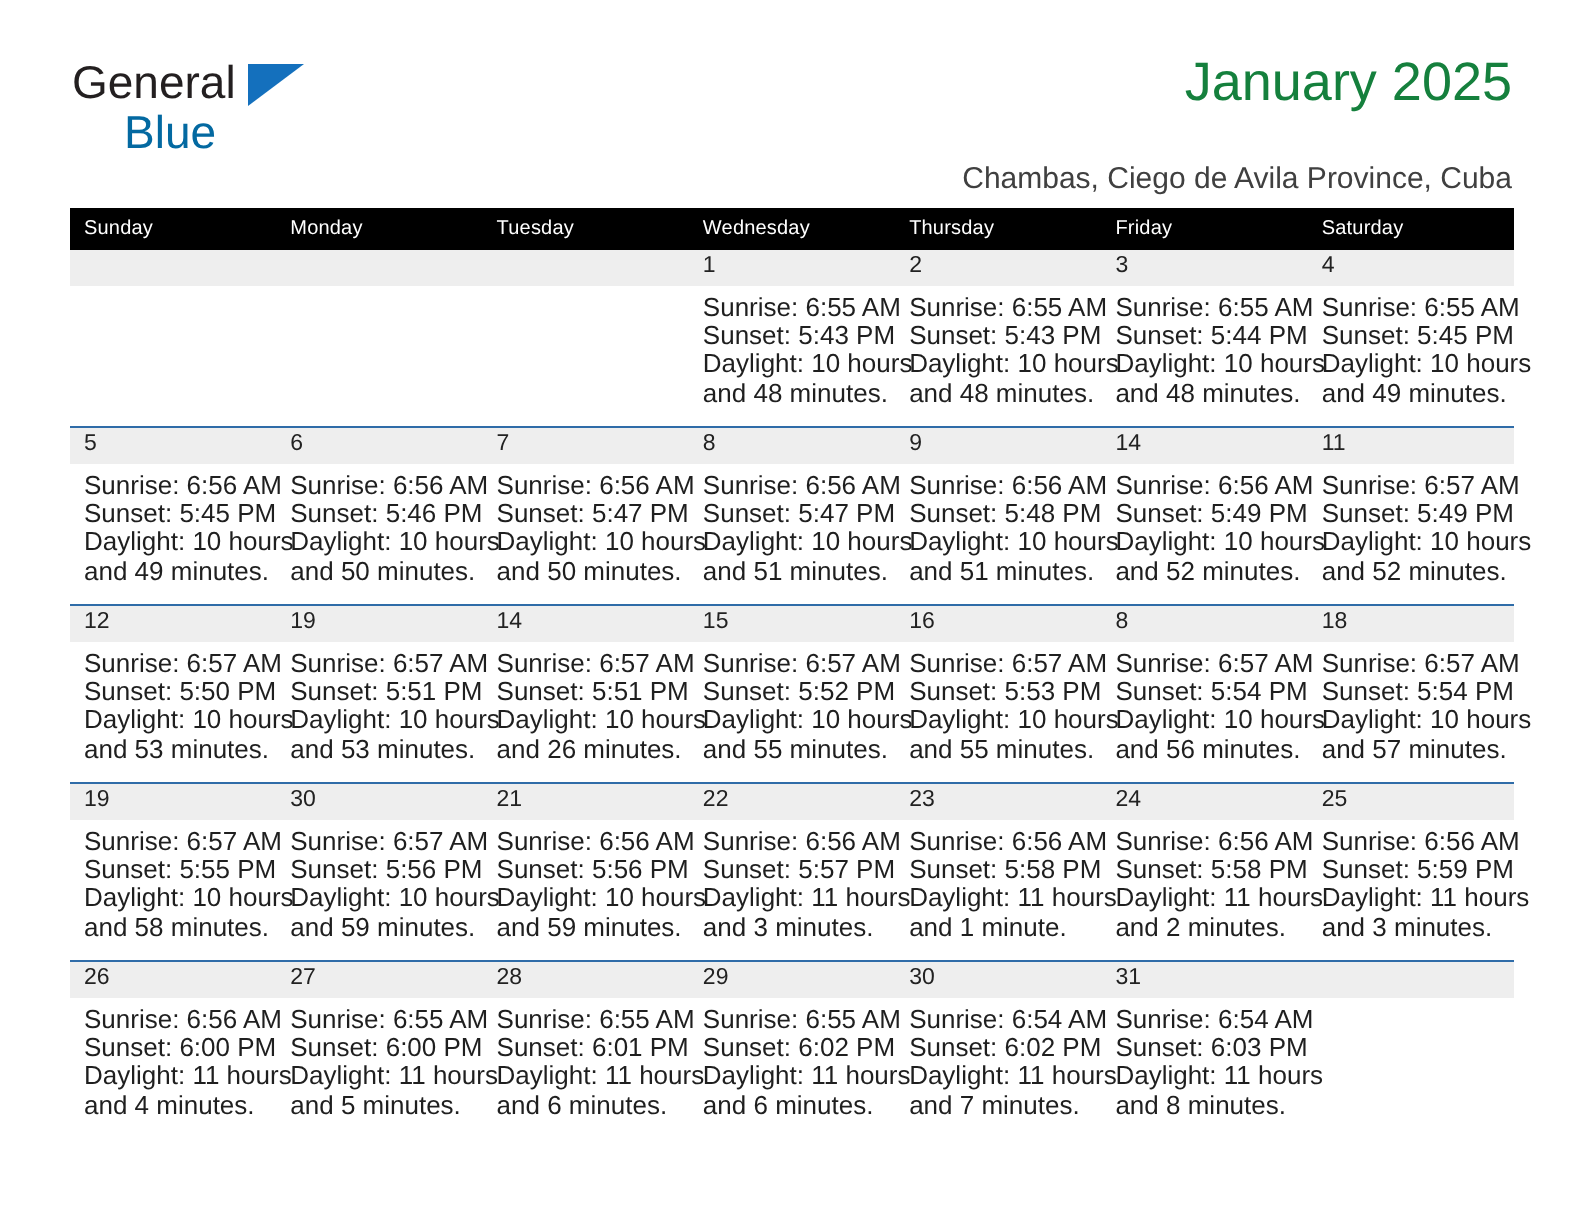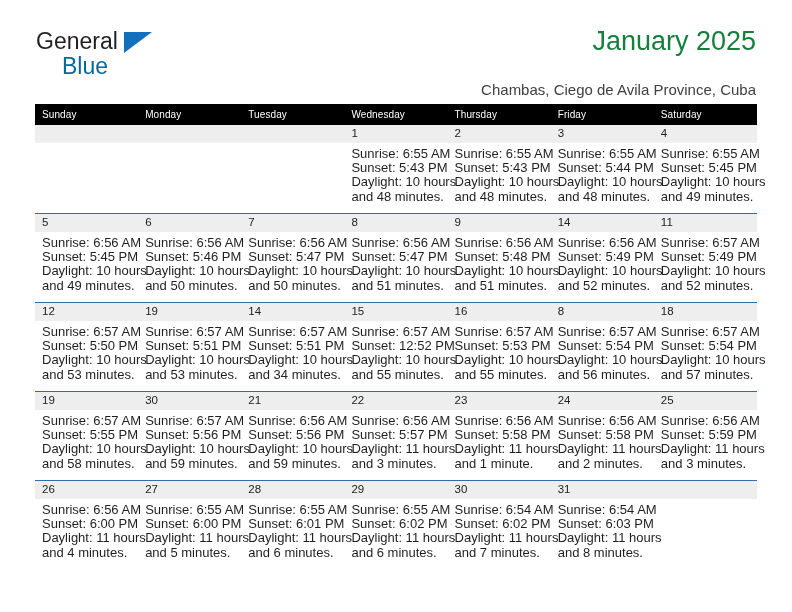--- a/index.html
+++ b/index.html
@@ -322,30 +322,30 @@
             </div>
           </div>
         </td>
         <td>
           <div class="daycell-inner">
             <div class="daynum-strip">14</div>
             <div class="day-details">
               <div>Sunrise: 6:57 AM</div>
               <div>Sunset: 5:51 PM</div>
               <div>Daylight: 10 hours</div>
-              <div>and 34 minutes.</div>
+              <div>and 26 minutes.</div>
             </div>
           </div>
         </td>
         <td>
           <div class="daycell-inner">
             <div class="daynum-strip">15</div>
             <div class="day-details">
               <div>Sunrise: 6:57 AM</div>
-              <div>Sunset: 12:52 PM</div>
+              <div>Sunset: 5:52 PM</div>
               <div>Daylight: 10 hours</div>
               <div>and 55 minutes.</div>
             </div>
           </div>
         </td>
         <td>
           <div class="daycell-inner">
             <div class="daynum-strip">16</div>
             <div class="day-details">
               <div>Sunrise: 6:57 AM</div>

